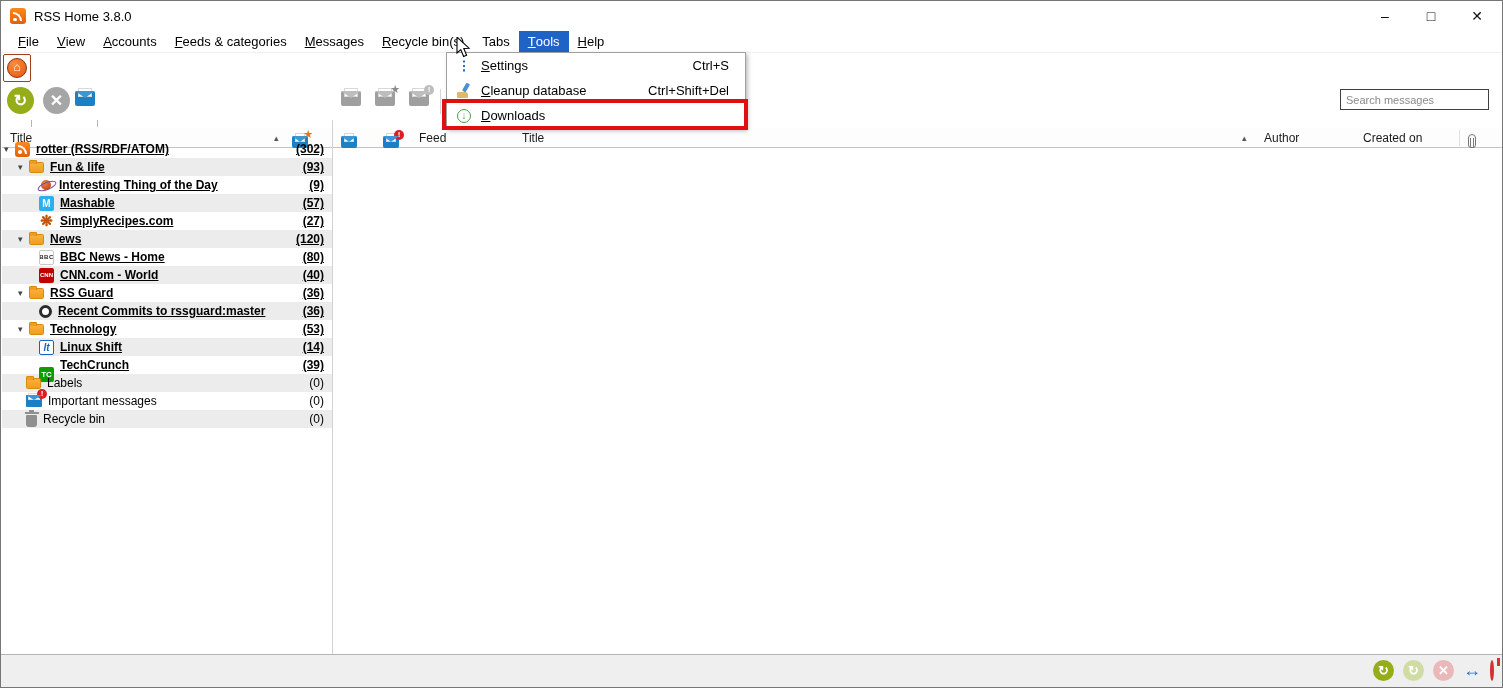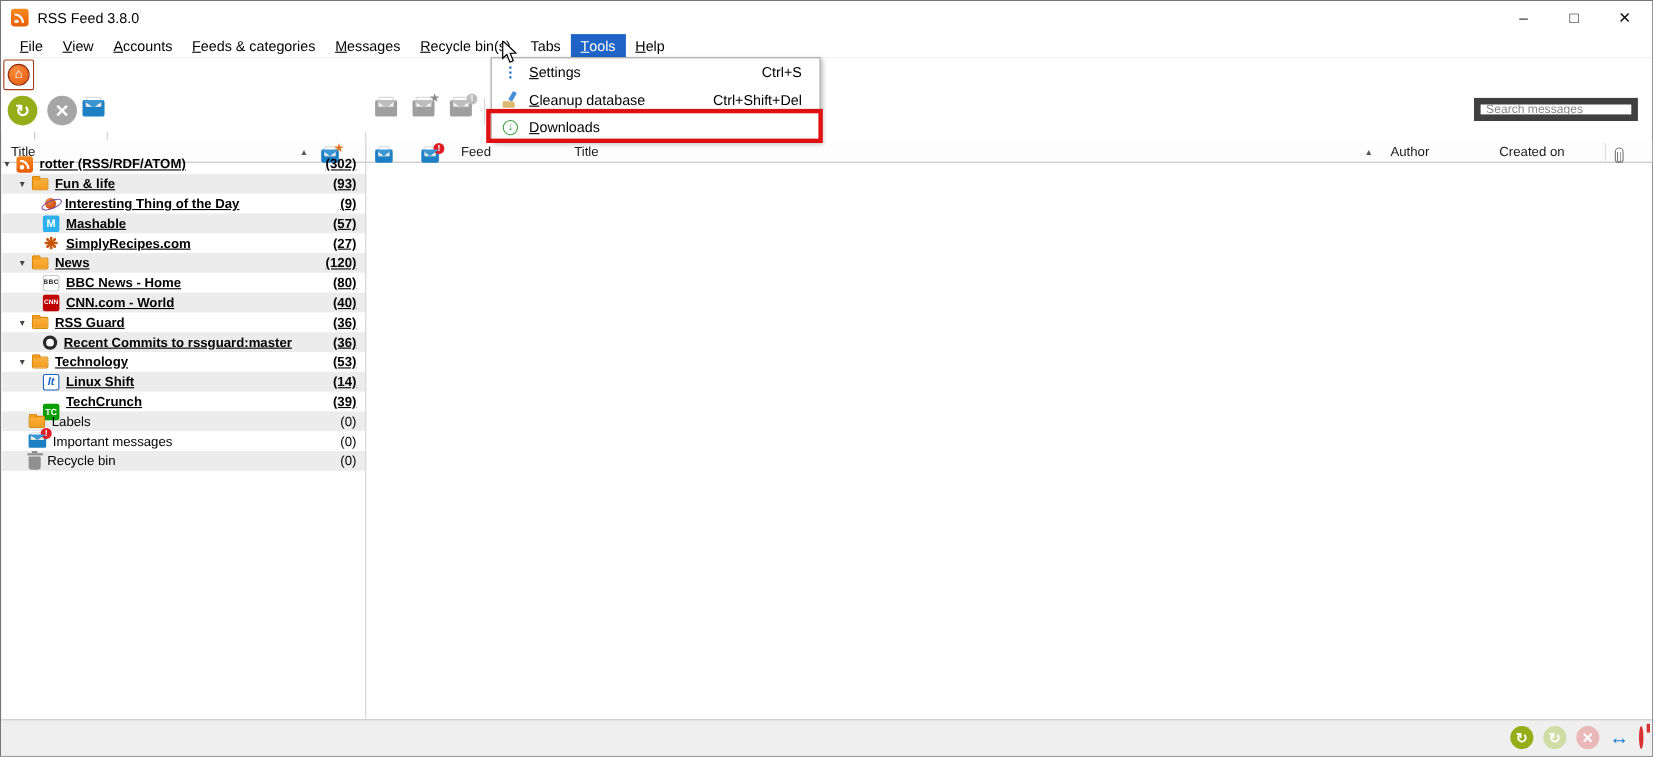--- a/index.html
+++ b/index.html
@@ -47,21 +47,21 @@
   .env::after  { content:""; position:absolute; left:0; top:0; border-left:10px solid transparent; border-right:10px solid transparent; border-top:7px solid #3b97d3; }
   .env.gray { background:#9f9f9f; }
   .env.gray::after { border-top-color:#bdbdbd; }
   .env-sm { width:16px; height:12px; }
   .env-sm::after { border-left-width:8px; border-right-width:8px; border-top-width:6px; }
   .ovl-star { position:absolute; top:-8px; right:-5px; font-size:11px; color:#e2761b; }
   .ovl-star.gray { color:#8b8b8b; }
   .ovl-dot { position:absolute; top:-6px; right:-5px; width:10px; height:10px; border-radius:50%; background:#e01b24; color:#fff; font-size:8px; font-weight:bold; line-height:10px; text-align:center; }
 
   
-  .search-box { position:absolute; right:13px; top:88px; width:149px; height:21px; border:6px solid #404040; font-size:11px; padding:0 5px; color:#333; font-family:"Liberation Sans",sans-serif; }
+  .search-box { position:absolute; right:13px; top:88px; width:149px; height:21px; border:1px solid #404040; font-size:11px; padding:0 5px; color:#333; font-family:"Liberation Sans",sans-serif; }
   .search-box::placeholder { color:#8a8a8a; }
 
   
   .header-row { position:absolute; left:1px; top:127px; width:1501px; height:20px; background:#fdfdfd; border-bottom:1px solid #c3c3c3; font-size:12px; color:#1a1a1a; }
   .hr-item { position:absolute; top:0; height:20px; display:flex; align-items:center; }
   .sort-asc { font-size:9px; color:#555; }
   .hdr-sep { position:absolute; top:2px; width:1px; height:16px; background:#e0e0e0; }
 
   
   .clip-ic { display:inline-block; width:8px; height:14px; border:1.6px solid #777; border-radius:4px 4px 3px 3px; position:relative; }
@@ -127,21 +127,21 @@
   .power-ic { position:relative; width:17px; height:17px; border-radius:50%; border:2.5px solid #d63031; margin-top:2px; }
   .power-ic::before { content:""; position:absolute; left:5px; top:-4px; width:3px; height:8px; background:#d63031; box-shadow:-1.5px 0 0 #efefef,1.5px 0 0 #efefef; }
 </style>
 </head>
 <body>
 
 <div class="window">
 
   <div class="titlebar">
     <span class="rss-ic app-logo"></span>
-    <span class="title-text">RSS Feed 3.8.0</span>
+    <span class="title-text">RSS Home 3.8.0</span>
     <div class="win-controls" id="win-controls">
         <div class="win-btn">–</div>
         <div class="win-btn">□</div>
         <div class="win-btn">✕</div>
       </div>
   </div>
 
   <div class="menubar" id="menubar">
       <div class="menu-item"><u>F</u>ile</div>
       <div class="menu-item"><u>V</u>iew</div>

